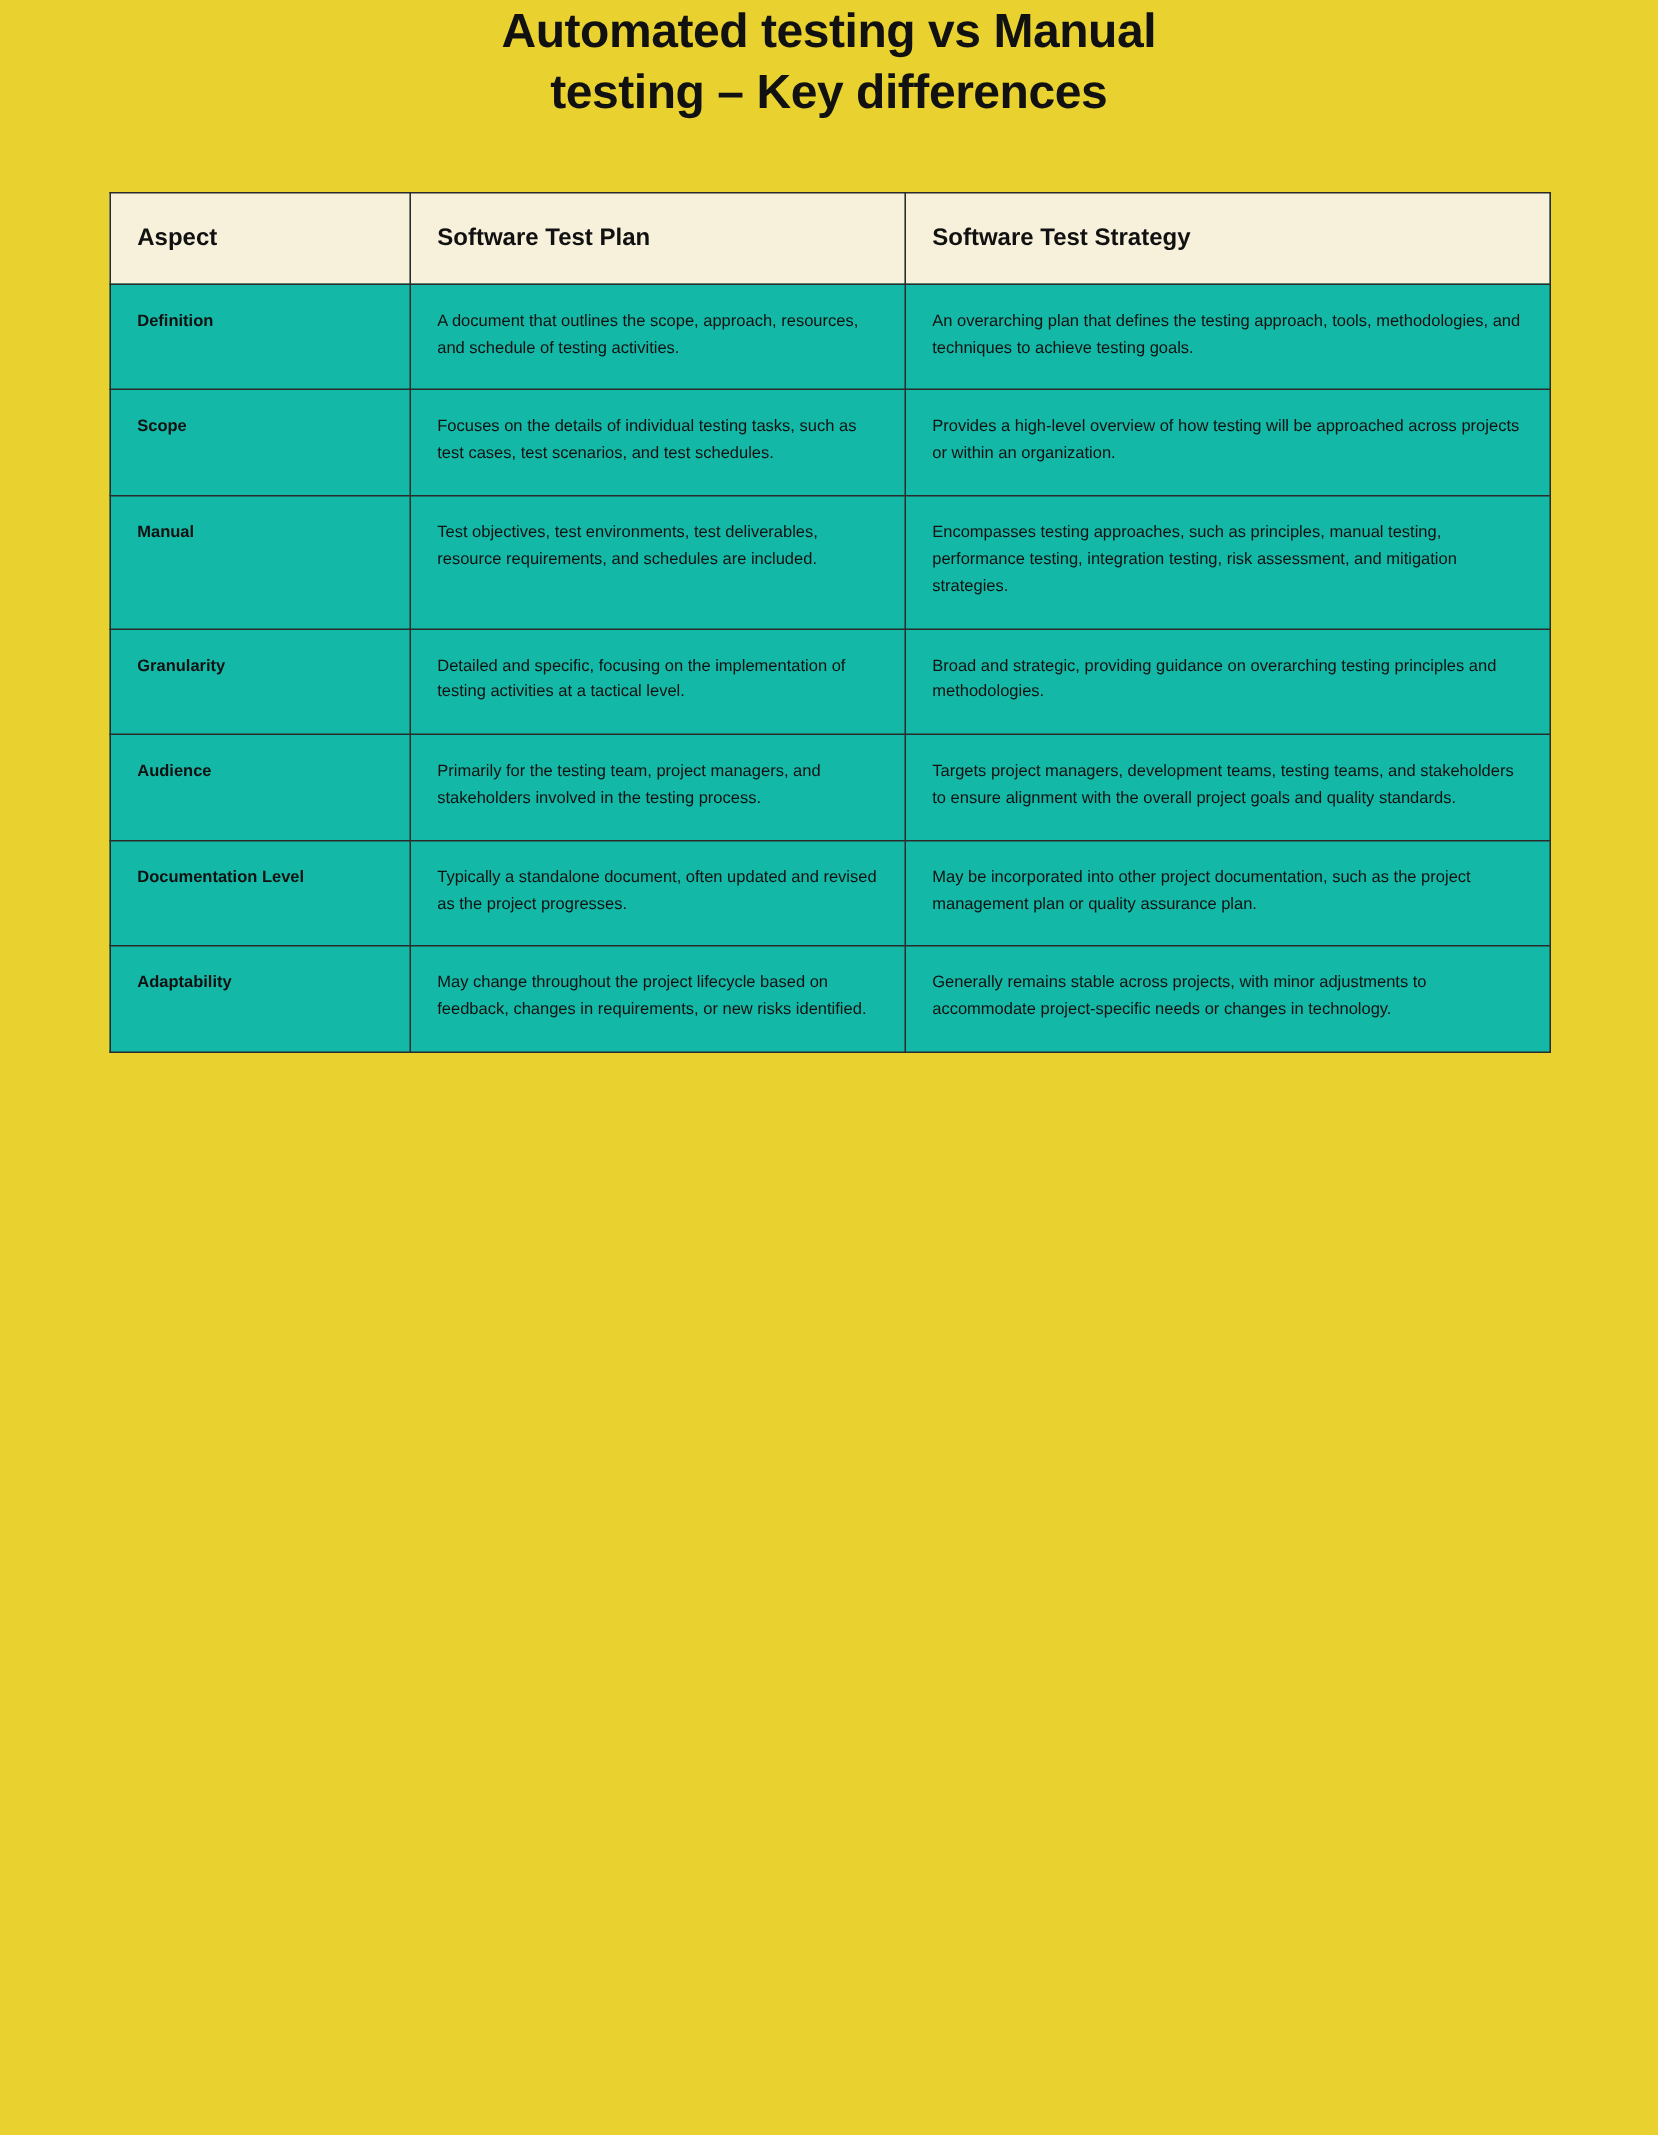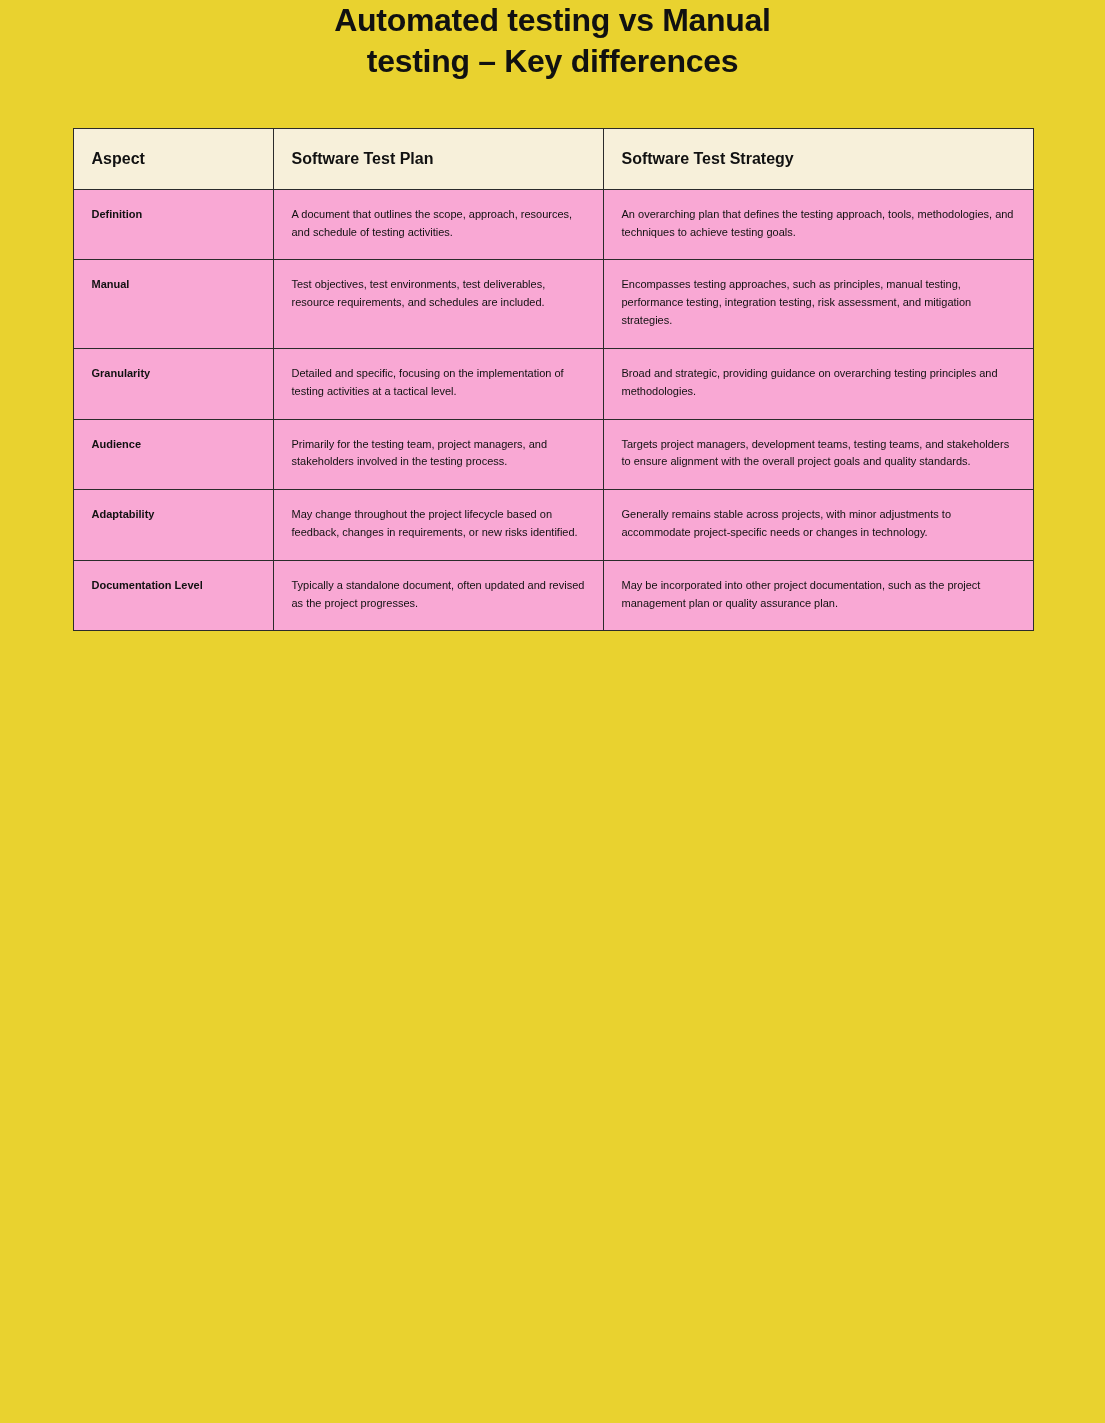--- a/index.html
+++ b/index.html
@@ -32,21 +32,21 @@
     white-space: pre-line;
   }
   .table-wrap {
     margin: 46px auto 0 auto;
     width: 960px;
   }
   table.diff {
     border-collapse: collapse;
     width: 100%;
     table-layout: fixed;
-    background: #f9a8d4;
+    background: #14b8a6;
     border: 1px solid #2b2b2b;
   }
   table.diff th, table.diff td {
     border: 1px solid #2b2b2b;
     vertical-align: top;
     padding: 16px 18px 18px 18px;
     font-size: 11px;
     line-height: 1.62;
     text-align: left;
   }
@@ -91,41 +91,46 @@
           <th>Software Test Strategy</th>
         </tr>
       </thead>
       <tbody>
         <tr>
           <td class="aspect">Definition</td>
           <td class="cell">A document that outlines the scope, approach, resources, and schedule of testing activities.</td>
           <td class="cell">An overarching plan that defines the testing approach, tools, methodologies, and techniques to achieve testing goals.</td>
         </tr>
         <tr>
+          <td class="aspect">Scope</td>
+          <td class="cell">Focuses on the details of individual testing tasks, such as test cases, test scenarios, and test schedules.</td>
+          <td class="cell">Provides a high-level overview of how testing will be approached across projects or within an organization.</td>
+        </tr>
+        <tr>
           <td class="aspect">Manual</td>
           <td class="cell">Test objectives, test environments, test deliverables, resource requirements, and schedules are included.</td>
           <td class="cell">Encompasses testing approaches, such as principles, manual testing, performance testing, integration testing, risk assessment, and mitigation strategies.</td>
         </tr>
         <tr>
           <td class="aspect">Granularity</td>
           <td class="cell">Detailed and specific, focusing on the implementation of testing activities at a tactical level.</td>
           <td class="cell">Broad and strategic, providing guidance on overarching testing principles and methodologies.</td>
         </tr>
         <tr>
           <td class="aspect">Audience</td>
           <td class="cell">Primarily for the testing team, project managers, and stakeholders involved in the testing process.</td>
           <td class="cell">Targets project managers, development teams, testing teams, and stakeholders to ensure alignment with the overall project goals and quality standards.</td>
         </tr>
         <tr>
+          <td class="aspect">Documentation Level</td>
+          <td class="cell">Typically a standalone document, often updated and revised as the project progresses.</td>
+          <td class="cell">May be incorporated into other project documentation, such as the project management plan or quality assurance plan.</td>
+        </tr>
+        <tr>
           <td class="aspect">Adaptability</td>
           <td class="cell">May change throughout the project lifecycle based on feedback, changes in requirements, or new risks identified.</td>
           <td class="cell">Generally remains stable across projects, with minor adjustments to accommodate project-specific needs or changes in technology.</td>
-        </tr>
-        <tr>
-          <td class="aspect">Documentation Level</td>
-          <td class="cell">Typically a standalone document, often updated and revised as the project progresses.</td>
-          <td class="cell">May be incorporated into other project documentation, such as the project management plan or quality assurance plan.</td>
         </tr>
       </tbody>
     </table>
   </div>
 
 </div>
 
 </body></html>

